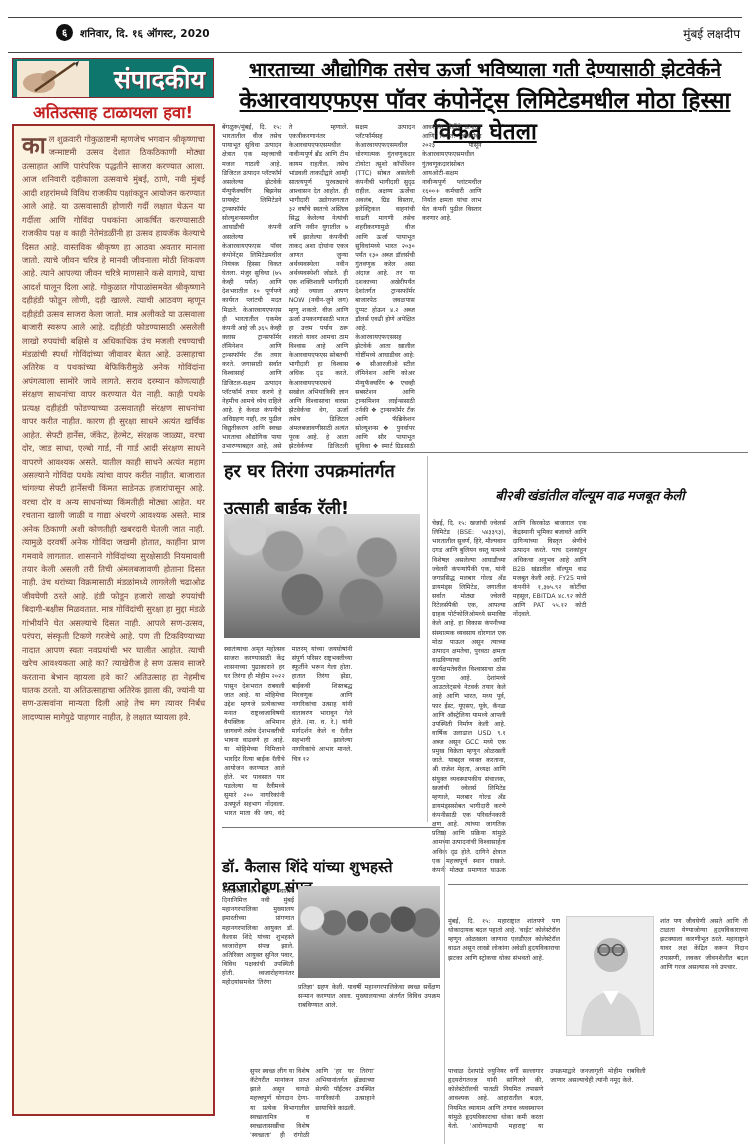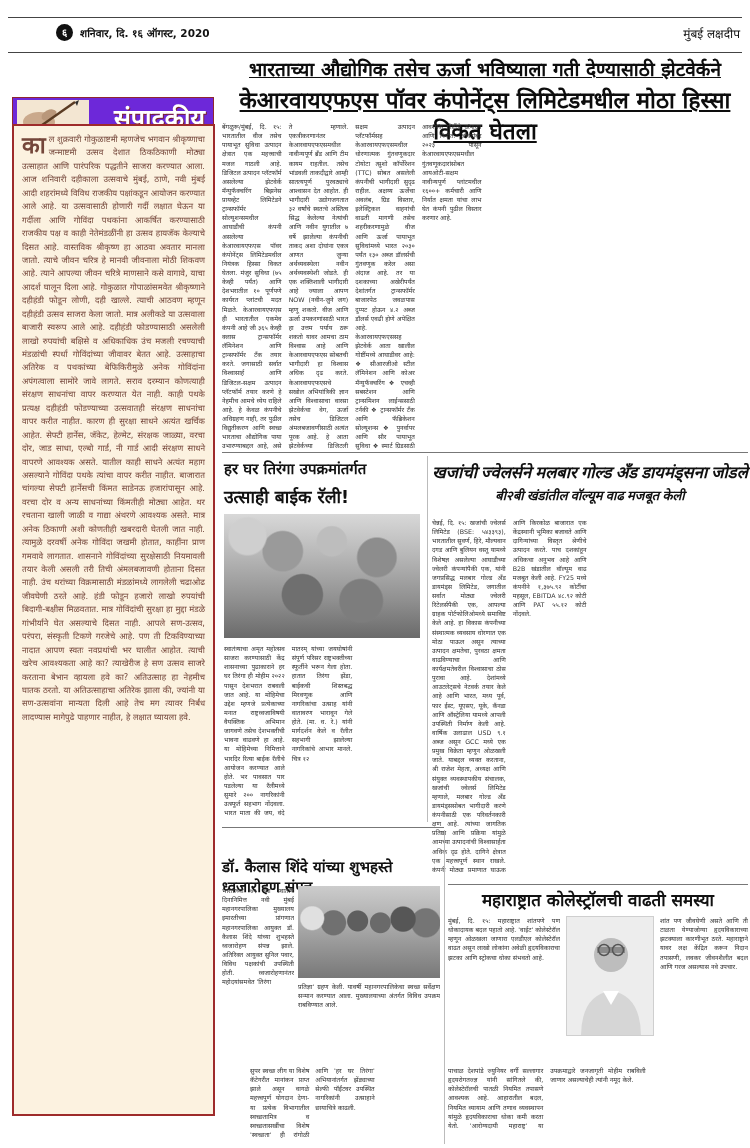--- a/index.html
+++ b/index.html
@@ -18,22 +18,22 @@
     position:absolute; left:48px; top:4px; width:17px; height:17px;
     background:#111; color:#fff; border-radius:50%;
     font-size:10px; line-height:17px; text-align:center; font-weight:bold;
   }
   .dateline { position:absolute; left:72px; top:6px; font-size:10.5px; font-weight:bold; color:#111; }
   .masthead { position:absolute; right:2px; top:5px; font-size:12px; font-weight:normal; color:#111; }
 
   
   .ed-banner {
     position:absolute; left:12px; top:58px; width:202px; height:40px;
-    background:#6d28d9; border:1px solid #8f2730;
-    display:flex; align-items:center; justify-content:flex-end; padding-right:8px;margin-top:39px;
+    background:#0f766e; border:1px solid #8f2730;
+    display:flex; align-items:center; justify-content:flex-end; padding-right:8px;
   }
   .ed-banner .word { color:#fff; font-size:25px; font-weight:bold; text-shadow:1px 1px 0 #7a1f27; }
   .pen-icon { position:absolute; left:4px; top:2px; width:72px; height:36px; }
   .ed-subhead {
     position:absolute; left:12px; top:100px; width:202px; text-align:center;
     color:#c42222; font-size:16.5px; font-weight:bold;
   }
   .ed-box {
     position:absolute; left:12px; top:124px; width:203px; height:992px;
     background:#fcf2e0; border:2px solid #9e2b2b; padding:7px 8px;
@@ -52,22 +52,22 @@
   .lead-h1 { top:56px; font-size:19px; }
   .lead-h2 { top:84px; font-size:22.5px; }
   .lead-body {
     position:absolute; left:222px; top:122px; width:526px; height:330px;
     column-count:8; column-gap:7px; column-fill:auto;
     font-size:6.3px; line-height:1.45; text-align:justify; color:#333; overflow:hidden;
   }
 
   
   .rally-h { position:absolute; left:224px; width:200px; color:#111; font-weight:bold; }
-  .rally-h.l1 { top:458px; font-size:15px; }
-  .rally-h.l2 { top:484px; font-size:17.5px; }
+  .rally-h.l1 { top:458px; font-size:18px; }
+  .rally-h.l2 { top:495px; font-size:17.5px; }
   .rally-photo {
     position:absolute; left:224px; top:514px; width:196px; height:124px;
     background:
       radial-gradient(circle at 12% 18%, #cfcfcf 0 9%, transparent 10%),
       radial-gradient(circle at 30% 30%, #9a9a9a 0 12%, transparent 13%),
       radial-gradient(circle at 55% 22%, #bdbdbd 0 10%, transparent 11%),
       radial-gradient(circle at 78% 35%, #8d8d8d 0 11%, transparent 12%),
       radial-gradient(circle at 40% 65%, #6f6f6f 0 14%, transparent 15%),
       radial-gradient(circle at 70% 70%, #7d7d7d 0 13%, transparent 14%),
       linear-gradient(180deg, #d8d8d8 0%, #b5b5b5 35%, #8f8f8f 70%, #6a6a6a 100%);
@@ -163,53 +163,52 @@
   <div class="ed-banner">
     <svg class="pen-icon" viewBox="0 0 72 36">
       <rect x="0" y="0" width="72" height="36" fill="#f3e6d2"></rect>
       <ellipse cx="22" cy="22" rx="16" ry="10" fill="#caa98c"></ellipse>
       <ellipse cx="32" cy="15" rx="8" ry="5" fill="#b9977a" transform="rotate(-25 32 15)"></ellipse>
       <line x1="18" y1="30" x2="58" y2="2" stroke="#5a3b22" stroke-width="2.4"></line>
       <polygon points="58,2 62,0 60,6" fill="#2e2e2e"></polygon>
     </svg>
     <span class="word">संपादकीय</span>
   </div>
+  <div class="ed-subhead">अतिउत्साह टाळायला हवा!</div>
   <div class="ed-box">
     <div class="ed-text">
       <span class="dropcap">का</span><span>ल शुक्रवारी गोकुळाष्टमी म्हणजेच भगवान श्रीकृष्णाचा जन्माष्टमी उत्सव देशात ठिकठिकाणी मोठ्या उत्साहात आणि पारंपरिक पद्धतीने साजरा करण्यात आला. आज शनिवारी दहीकाला उत्सवाचे मुंबई, ठाणे, नवी मुंबई आदी शहरांमध्ये विविध राजकीय पक्षांकडून आयोजन करण्यात आले आहे. या उत्सवासाठी होणारी गर्दी लक्षात घेऊन या गर्दीला आणि गोविंदा पथकांना आकर्षित करण्यासाठी राजकीय पक्ष व काही नेतेमंडळींनी हा उत्सव हायजॅक केल्याचे दिसत आहे. वास्तविक श्रीकृष्ण हा आठवा अवतार मानला जातो. त्याचे जीवन चरित्र हे मानवी जीवनाला मोठी शिकवण आहे. त्याने आपल्या जीवन चरित्रे माणसाने कसे वागावे, याचा आदर्श घालून दिला आहे. गोकुळात गोपाळांसमवेत श्रीकृष्णाने दहीहंडी फोडून लोणी, दही खाल्ले. त्याची आठवण म्हणून दहीहंडी उत्सव साजरा केला जातो. मात्र अलीकडे या उत्सवाला बाजारी स्वरूप आले आहे. दहीहंडी फोडण्यासाठी असलेली लाखो रुपयांची बक्षिसे व अधिकाधिक उंच मजली रचण्याची मंडळांची स्पर्धा गोविंदांच्या जीवावर बेतत आहे. उत्साहाचा अतिरेक व पथकांच्या बेफिकिरीमुळे अनेक गोविंदांना अपंगत्वाला सामोरे जावे लागते. सराव दरम्यान कोणत्याही संरक्षण साधनांचा वापर करण्यात येत नाही. काही पथके प्रत्यक्ष दहीहंडी फोडण्याच्या उत्सवातही संरक्षण साधनांचा वापर करीत नाहीत. कारण ही सुरक्षा साधने अत्यंत खर्चिक आहेत. सेफ्टी हार्नेस, जॅकेट, हेल्मेट, संरक्षक जाळ्या, वरचा दोर, जाड साधा, एल्बो गार्ड, नी गार्ड आदी संरक्षण साधने वापरणे आवश्यक असते. यातील काही साधने अत्यंत महाग असल्याने गोविंदा पथके त्यांचा वापर करीत नाहीत. बाजारात चांगल्या सेफ्टी हार्नेसची किंमत साडेनऊ हजारांपासून आहे. वरचा दोर व अन्य साधनांच्या किंमतीही मोठ्या आहेत. थर रचताना खाली जाळी व गाद्या अंथरणे आवश्यक असते. मात्र अनेक ठिकाणी अशी कोणतीही खबरदारी घेतली जात नाही. त्यामुळे दरवर्षी अनेक गोविंदा जखमी होतात, काहींना प्राण गमवावे लागतात. शासनाने गोविंदांच्या सुरक्षेसाठी नियमावली तयार केली असली तरी तिची अंमलबजावणी होताना दिसत नाही. उंच थरांच्या विक्रमासाठी मंडळांमध्ये लागलेली चढाओढ जीवघेणी ठरते आहे. हंडी फोडून हजारो लाखो रुपयांची बिदागी-बक्षीस मिळवतात. मात्र गोविंदांची सुरक्षा हा मुद्दा मंडळे गांभीर्याने घेत असल्याचे दिसत नाही. आपले सण-उत्सव, परंपरा, संस्कृती टिकणे गरजेचे आहे. पण ती टिकविण्याच्या नादात आपण स्वतः नवप्रथांची भर घालीत आहोत. त्याची खरेच आवश्यकता आहे का? त्याखेरीज हे सण उत्सव साजरे करताना बेभान व्हायला हवे का? अतिउत्साह हा नेहमीच घातक ठरतो. या अतिउत्साहाचा अतिरेक झाला की, ज्यांनी या सण-उत्सवांना मान्यता दिली आहे तेच मग त्यावर निर्बंध लादण्यास मागेपुढे पाहणार नाहीत, हे लक्षात घ्यायला हवे.</span>
     </div>
   </div>
 
   <div class="lead-h1">भारताच्या औद्योगिक तसेच ऊर्जा भविष्याला गती देण्यासाठी झेटवेर्कने</div>
   <div class="lead-h2">केआरवायएफएस पॉवर कंपोनेंट्स लिमिटेडमधील मोठा हिस्सा विकत घेतला</div>
   <div class="lead-body">बेंगळुरू/मुंबई, दि. १५: भारतातील वीज तसेच पायाभूत सुविधा उत्पादन क्षेत्रात एक महत्त्वाची मजल गाठली आहे. डिजिटल उत्पादन प्लॅटफॉर्म असलेल्या झेटवेर्क मॅन्युफॅक्चरिंग बिझनेस प्रायव्हेट लिमिटेडने ट्रान्सफॉर्मर सोल्यूशन्समधील आघाडीची कंपनी असलेल्या केआरवायएफएस पॉवर कंपोनेंट्स लिमिटेडमधील नियंत्रक हिस्सा विकत घेतला. मंजूर सुविधा (७५ केव्ही पर्यंत) आणि देशभरातील १० पूर्णपणे कार्यरत प्लांटची मदत मिळते. केआरवायएफएस ही भारतातील एकमेव कंपनी आहे जी ३६५ केव्ही क्लास ट्रान्सफॉर्मर लॅमिनेशन आणि ट्रान्सफॉर्मर टँक तयार करते. जगासाठी सर्वात विश्वासार्ह आणि डिजिटल-सक्षम उत्पादन प्लॅटफॉर्म तयार करणे हे नेहमीच आमचे ध्येय राहिले आहे. हे केवळ कंपनीचे अधिग्रहण नाही, तर पुढील विद्युतीकरण आणि स्वच्छ भारताचा औद्योगिक पाया उभारण्याबद्दल आहे, असे ते म्हणाले. एकत्रीकरणानंतर केआरवायएफएसमधील नावीन्यपूर्ण ब्रँड आणि टीम कायम राहतील. तसेच भांडवली ताकदीद्वारे आम्ही सातत्यपूर्ण पुरवठ्याचे आश्वासन देत आहोत. ही भागीदारी उद्योगजगतात ३२ वर्षांचे स्वतःचे अस्तित्व सिद्ध केलेल्या नेत्यांची आणि नवीन युगातील ७ वर्षे झालेल्या कंपनीची ताकद अशा दोघांना एकत्र आणत जुन्या अर्थव्यवस्थेला नवीन अर्थव्यवस्थेशी जोडते. ही एक शक्तिशाली भागीदारी आहे ज्याला आपण NOW (नवीन-जुने जग) म्हणू शकतो. वीज आणि ऊर्जा उपकरणांसाठी भारत हा उत्तम पर्याय ठरू शकतो यावर आमचा ठाम विश्वास आहे आणि केआरवायएफएस सोबतची भागीदारी हा विश्वास अधिक दृढ करते. केआरवायएफएसचे सखोल अभियांत्रिकी ज्ञान आणि विश्वासाचा वारसा झेटवेर्कचा वेग, ऊर्जा तसेच डिजिटल अंमलबजावणीसाठी अत्यंत पूरक आहे. हे आता झेटवेर्कच्या डिजिटली सक्षम उत्पादन प्लॅटफॉर्मसह केआरवायएफएसमधील धोरणात्मक गुंतवणूकदार टोयोटा त्सुशो कॉर्पोरेशन (TTC) सोबत असलेली कंपनीची भागीदारी सुदृढ राहील. अक्षय्य ऊर्जेचा अवलंब, ग्रिड विस्तार, इलेक्ट्रिकल वाहनांची वाढती मागणी तसेच शहरीकरणामुळे वीज आणि ऊर्जा पायाभूत सुविधांमध्ये भारत २०३० पर्यंत १३० अब्ज डॉलर्सची गुंतवणूक करेल असा अंदाज आहे. तर या दशकाच्या अखेरीपर्यंत देशांतर्गत ट्रान्सफॉर्मर बाजारपेठ जवळपास दुप्पट होऊन ४.२ अब्ज डॉलर्स एवढी होणे अपेक्षित आहे. केआरवायएफएससह झेटवेर्क आता खालील गोष्टींमध्ये आघाडीवर आहे: ❖ सीआरजीओ स्टील लॅमिनेशन आणि कोअर मॅन्युफॅक्चरिंग ❖ एचव्ही सबस्टेशन आणि ट्रान्समिशन लाईन्ससाठी टर्नकी ❖ ट्रान्सफॉर्मर टँक आणि फॅब्रिकेशन सोल्यूशन्स ❖ पुनर्वापर आणि सौर पायाभूत सुविधा ❖ स्मार्ट ग्रिडसाठी आवश्यक गोष्टींचे उत्पादन आणि निर्यात. ऑक्टोबर २०२३ पासून केआरवायएफएसमधील गुंतवणूकदारांसोबत आयओटी-सक्षम नावीन्यपूर्ण प्लांटमधील १६००+ कर्मचारी आणि निर्यात क्षमता यांचा लाभ घेत कंपनी पुढील विस्तार करणार आहे.</div>
 
   <div class="rule-h" style="left:222px; top:452px; width:526px; background:#777;"></div>
   <div class="rule-v" style="left:427px; top:456px; height:366px; background:#bbb;"></div>
 
   <div class="rally-h l1">हर घर तिरंगा उपक्रमांतर्गत</div>
   <div class="rally-h l2">उत्साही बाईक रॅली!</div>
   <div class="rally-photo"></div>
   <div class="rally-body">स्वातंत्र्याचा अमृत महोत्सव साजरा करण्यासाठी केंद्र शासनाच्या पुढाकाराने हर घर तिरंगा ही मोहीम २०२२ पासून देशभरात राबवली जात आहे. या मोहिमेचा उद्देश म्हणजे प्रत्येकाच्या मनात राष्ट्रध्वजाविषयी वैयक्तिक अभिमान जागवणे तसेच देशभक्तीची भावना वाढवणे हा आहे. या मोहिमेच्या निमित्ताने भारदिर रित्या बाईक रॅलीचे आयोजन करण्यात आले होते. भर पावसात पार पडलेल्या या रॅलीमध्ये सुमारे २०० नागरिकांनी उत्स्फूर्त सहभाग नोंदवला. भारत माता की जय, वंदे मातरम् यांच्या जयघोषांनी संपूर्ण परिसर राष्ट्रभक्तीच्या स्फूर्तीने भरून गेला होता. हातात तिरंगा झेंडा, बाईकची शिस्तबद्ध मिरवणूक आणि नागरिकांचा उत्साह यांनी वातावरण भारावून गेले होते. (मा. ध. रे.) यांनी मार्गदर्शन केले व रॅलीत सहभागी झालेल्या नागरिकांचे आभार मानले. चित्र १२</div>
 
-  <div class="jewel-h l1">खजांची ज्वेलर्सने मलबार गोल्ड अँड डायमंड्सना जोडले</div>
   <div class="jewel-h l2">बी२बी खंडांतील वॉल्यूम वाढ मजबूत केली</div>
   <div class="jewel-body">चेन्नई, दि. १५: खजांची ज्वेलर्स लिमिटेड (BSE: ५४३३९३), भारतातील सुवर्ण, हिरे, मौल्यवान दगड आणि बुलियन वस्तू यामध्ये विशेषज्ञ असलेल्या आघाडीच्या ज्वेलरी कंपन्यांपैकी एक, यांनी जगप्रसिद्ध मलबार गोल्ड अँड डायमंड्स लिमिटेड, जगातील सर्वात मोठ्या ज्वेलरी रिटेलर्सपैकी एक, आपल्या ग्राहक पोर्टफोलिओमध्ये समाविष्ट केले आहे. हा विकास कंपनीच्या संस्थात्मक व्यवसाय धोरणात एक मोठा पाऊल असून त्याच्या उत्पादन क्षमतेचा, पुरवठा क्षमता वाढविण्याचा आणि कार्यक्षमतेवरील विश्वासाचा ठोस पुरावा आहे. देशांमध्ये आउटलेट्सचे नेटवर्क तयार केले आहे आणि भारत, मध्य पूर्व, फार ईस्ट, यूएसए, यूके, कॅनडा आणि ऑस्ट्रेलिया यामध्ये आपली उपस्थिती निर्माण केली आहे. वार्षिक उलाढाल USD ९.१ अब्ज असून GCC मध्ये एक प्रमुख विक्रेता म्हणून ओळखली जाते. याबद्दल व्यक्त करताना, श्री राजेश मेहता, अध्यक्ष आणि संयुक्त व्यवस्थापकीय संचालक, खजांची ज्वेलर्स लिमिटेड म्हणाले, मलबार गोल्ड अँड डायमंड्ससोबत भागीदारी करणे कंपनीसाठी एक परिवर्तनकारी क्षण आहे. त्यांच्या जागतिक प्रतिष्ठा आणि प्रक्रिया यांमुळे आमच्या उत्पादनांची विश्वासार्हता अधिक दृढ होते. दागिने क्षेत्रात एक महत्त्वपूर्ण स्थान राखले. कंपनी मोठ्या प्रमाणात घाऊक आणि किरकोळ बाजारात एक केंद्रस्थानी भूमिका बजावते आणि दागिन्यांच्या विस्तृत श्रेणीचे उत्पादन करते. पाच दशकांहून अधिकचा अनुभव आहे आणि B2B खंडातील वॉल्यूम वाढ मजबूत केली आहे. FY25 मध्ये कंपनीने १,३७५.९२ कोटींचा महसूल, EBITDA ४८.९२ कोटी आणि PAT ५५.१२ कोटी नोंदवले.</div>
 
   <div class="rule-h" style="left:222px; top:827px; width:222px; background:#777;"></div>
   <div class="rule-v" style="left:444px; top:830px; height:314px; background:#bbb;"></div>
   <div class="rule-h" style="left:448px; top:884px; width:300px; background:#777;"></div>
 
   <div class="nmmc-h l2">डॉ. कैलास शिंदे यांच्या शुभहस्ते ध्वजारोहण संपन्न</div>
   <div class="nmmc-side">भारताच्या ७९ व्या स्वातंत्र्य दिनानिमित्त नवी मुंबई महानगरपालिका मुख्यालय इमारतीच्या प्रांगणात महानगरपालिका आयुक्त डॉ. कैलास शिंदे यांच्या शुभहस्ते ध्वजारोहण संपन्न झाले. अतिरिक्त आयुक्त सुनिल पवार, विविध पक्षकांची उपस्थिती होती. ध्वजारोहणानंतर महोदयांसमवेत 'तिरंगा</div>
   <div class="nmmc-photo"></div>
   <div class="nmmc-caption">प्रतिज्ञा' ग्रहण केली. यावर्षी महानगरपालिकेचा स्वच्छ सर्वेक्षण सन्मान करण्यात आला. मुख्यालयाच्या अंतर्गत विविध उपक्रम राबविण्यात आले.</div>
   <div class="nmmc-body">सुपर स्वच्छ लीग या विशेष कॅटेगरीत मानांकन प्राप्त झाले असून वागळे महत्त्वपूर्ण योगदान देणा-या प्रत्येक विभागातील स्वच्छतामित्र व स्वच्छतासखींचा विशेष 'स्वच्छता' ही रांगोळी आणि 'हर घर तिरंगा' अभियानांतर्गत झेंड्याच्या सेल्फी पॉईंटवर उपस्थित नागरिकांनी उत्साहाने छायाचित्रे काढली.</div>
 
-  <div class="chol-h">महाराष्ट्रात कोलेस्ट्रॉलची वाढती समस्या</div>
   <div class="chol-left">मुंबई, दि. १५: महाराष्ट्रात शांतपणे पण धोकादायक बदल पहातो आहे. 'वाईट' कोलेस्टेरॉल म्हणून ओळखला जाणारा एलडीएल कोलेस्टेरॉल वाढत असून लाखो लोकांना अवेळी हृदयविकाराचा झटका आणि स्ट्रोकचा धोका संभवतो आहे.</div>
   <div class="chol-photo">
     <svg viewBox="0 0 88 120" width="88" height="120">
       <rect width="88" height="120" fill="#ededed"></rect>
       <circle cx="44" cy="38" r="17" fill="#bdbdbd"></circle>
       <rect x="30" y="30" width="28" height="6" fill="#8a8a8a"></rect>
       <circle cx="37" cy="33" r="5.5" fill="none" stroke="#555" stroke-width="1.5"></circle>
       <circle cx="51" cy="33" r="5.5" fill="none" stroke="#555" stroke-width="1.5"></circle>
       <path d="M14 120 Q14 78 44 74 Q74 78 74 120 Z" fill="#d6d6d6"></path>
       <path d="M36 74 L44 88 L52 74 Z" fill="#ffffff"></path>

